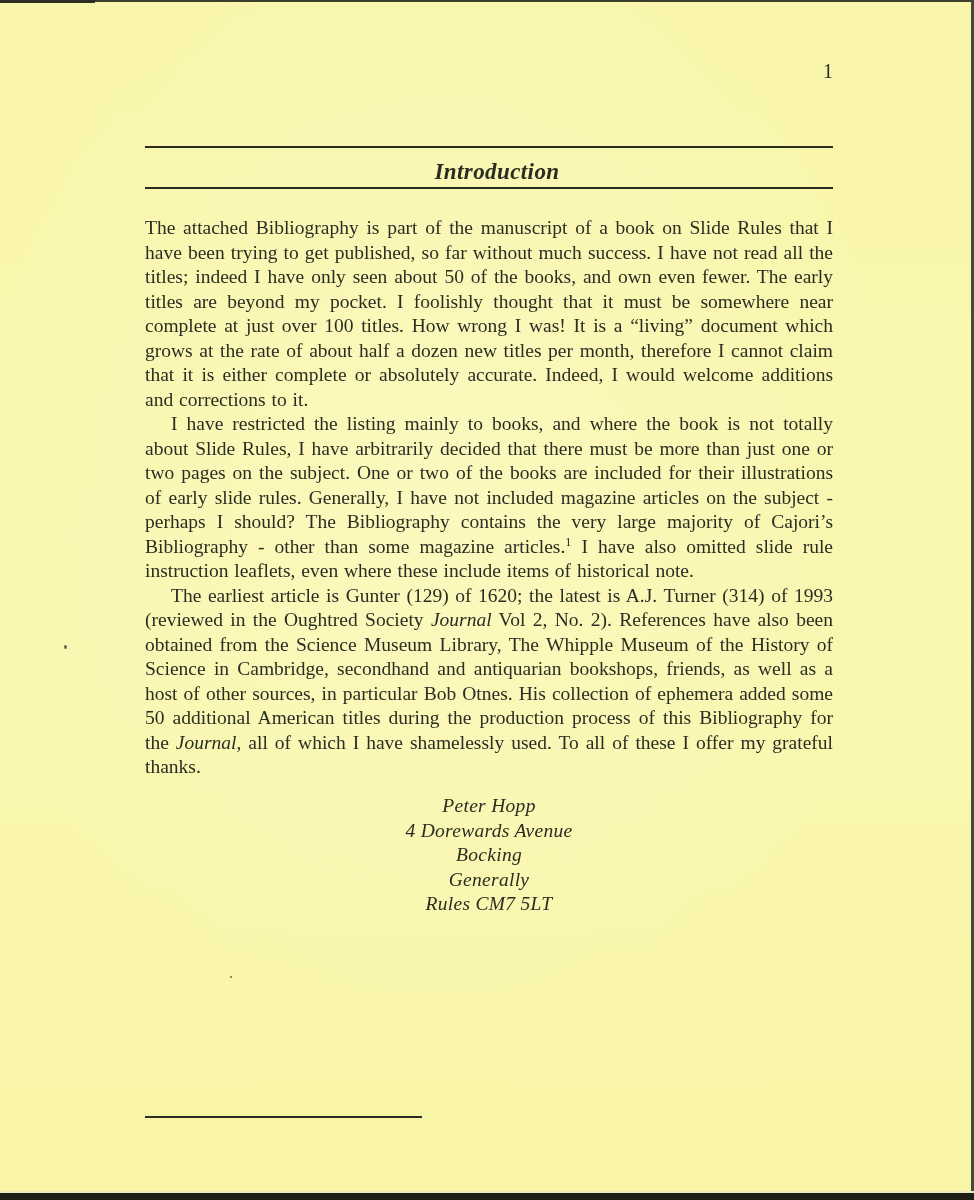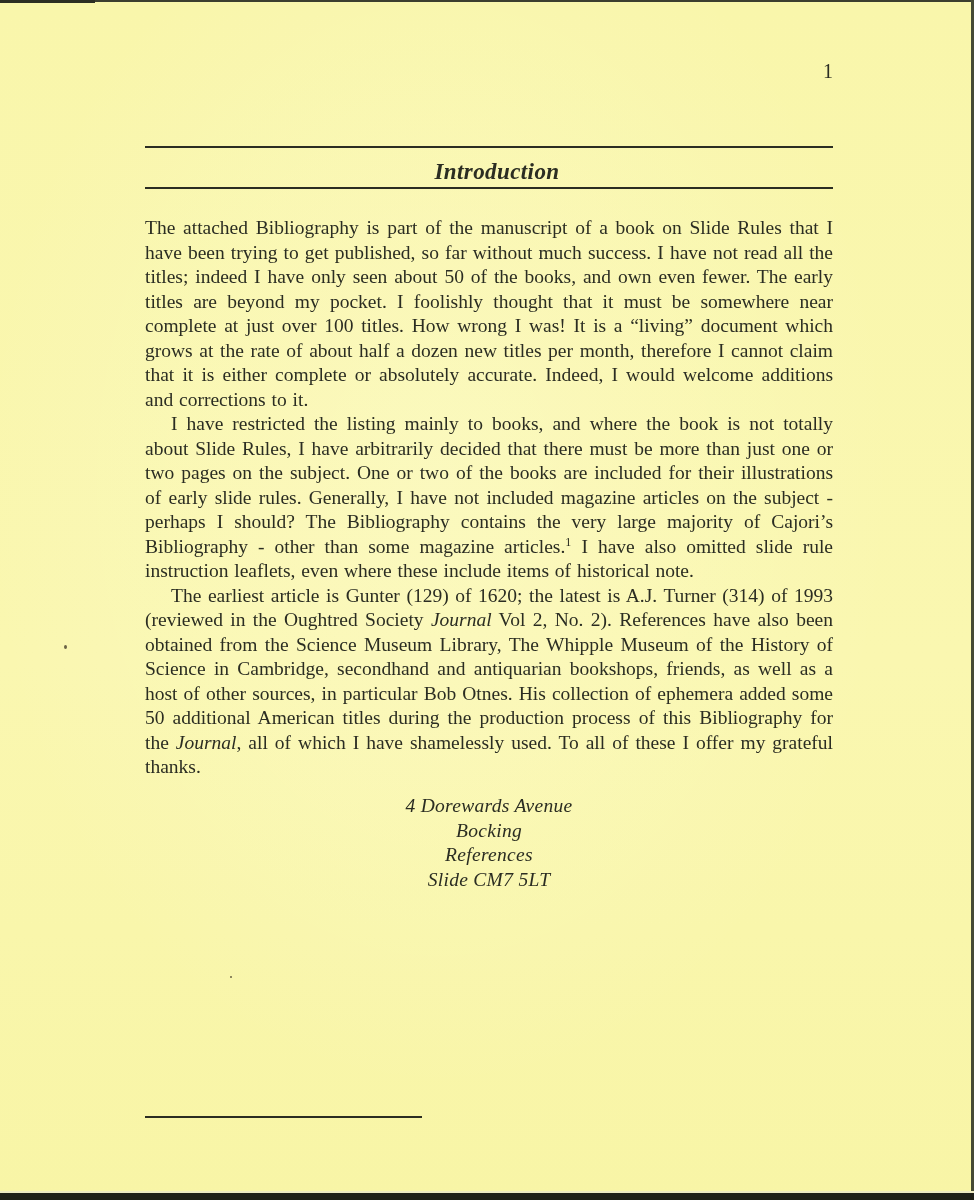--- a/index.html
+++ b/index.html
@@ -77,20 +77,21 @@
   <h1 class="heading">Introduction</h1>
   <div class="rule rule-bottom"></div>
 
   <div class="body-text" id="paragraphs">
       <p><span>The attached Bibliography is part of the manuscript of a book on Slide Rules that I have been trying to get published, so far without much success. I have not read all the titles; indeed I have only seen about 50 of the books, and own even fewer. The early titles are beyond my pocket. I foolishly thought that it must be somewhere near complete at just over 100 titles. How wrong I was! It is a “living” document which grows at the rate of about half a dozen new titles per month, therefore I cannot claim that it is either complete or absolutely accurate. Indeed, I would welcome additions and corrections to it.</span></p>
       <p class="indented"><span>I have restricted the listing mainly to books, and where the book is not totally about Slide Rules, I have arbitrarily decided that there must be more than just one or two pages on the subject. One or two of the books are included for their illustrations of early slide rules. Generally, I have not included magazine articles on the subject - perhaps I should? The Bibliography contains the very large majority of Cajori’s Bibliography - other than some magazine articles.</span><sup class="fnref">1</sup><span> I have also omitted slide rule instruction leaflets, even where these include items of historical note.</span></p>
       <p class="indented"><span>The earliest article is Gunter (129) of 1620; the latest is A.J. Turner (314) of 1993 (reviewed in the Oughtred Society </span><span class="italic">Journal</span><span> Vol 2, No. 2). References have also been obtained from the Science Museum Library, The Whipple Museum of the History of Science in Cambridge, secondhand and antiquarian bookshops, friends, as well as a host of other sources, in particular Bob Otnes. His collection of ephemera added some 50 additional American titles during the production process of this Bibliography for the </span><span class="italic">Journal</span><span>, all of which I have shamelessly used. To all of these I offer my grateful thanks.</span></p>
     </div>
 
   <div class="signature" id="signature">
+      <div>Peter Hopp</div>
       <div>4 Dorewards Avenue</div>
       <div>Bocking</div>
-      <div>References</div>
-      <div>Slide CM7 5LT</div>
+      <div>Generally</div>
+      <div>Rules CM7 5LT</div>
     </div>
 
   <div class="footnote-rule"></div>
 </div>
 
 </body></html>

